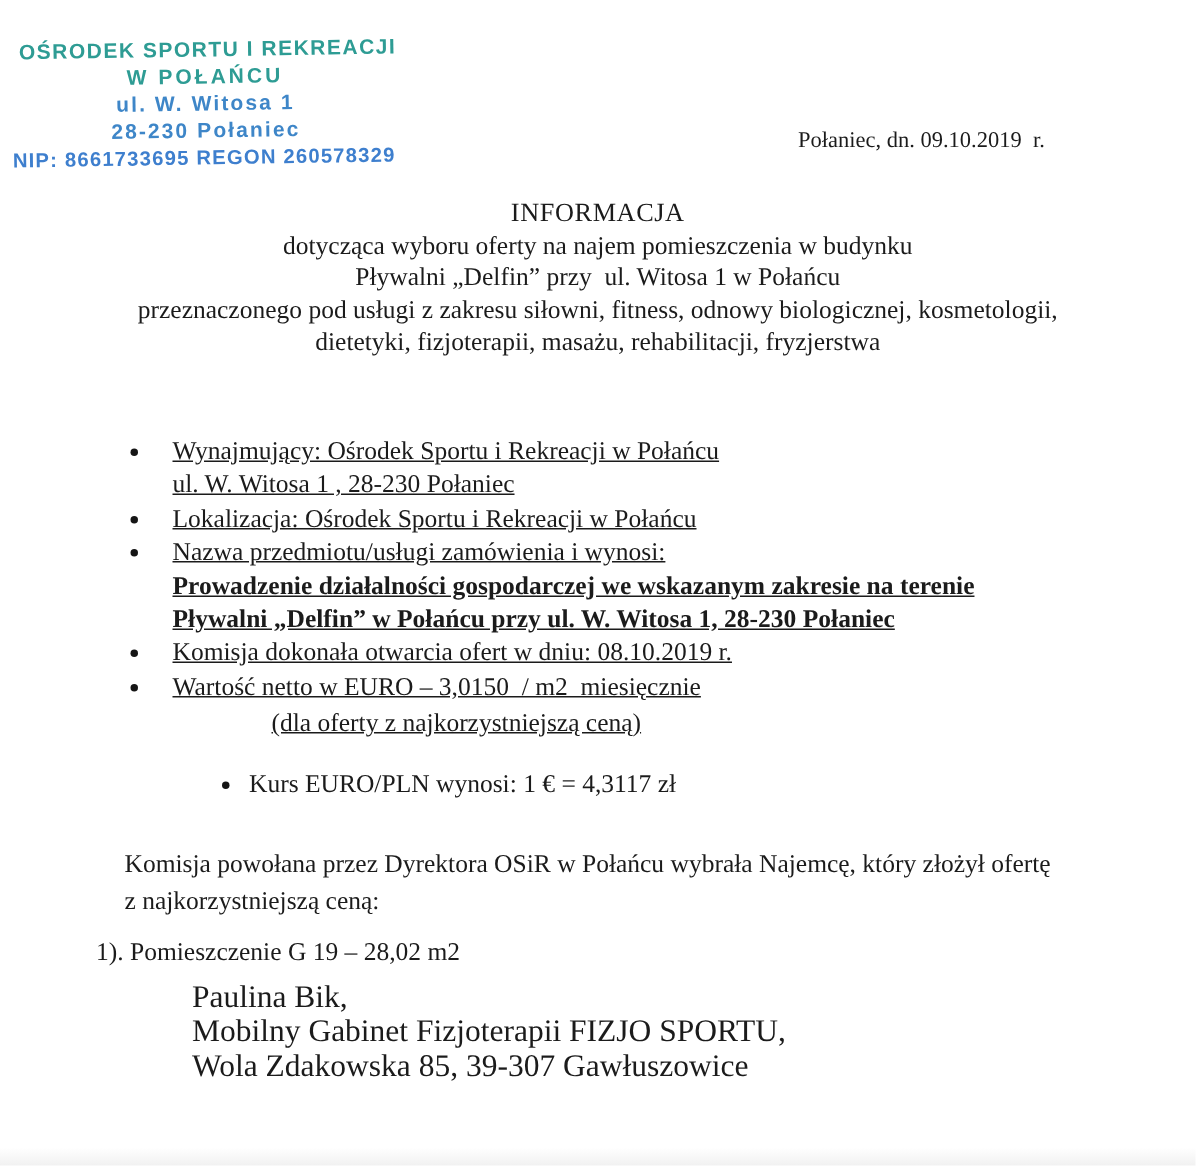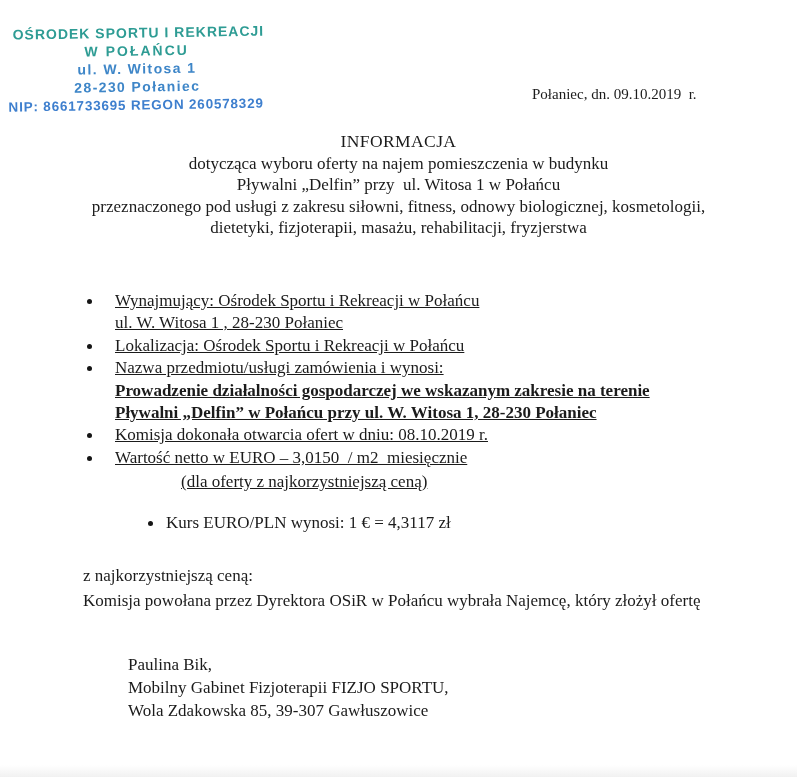--- a/index.html
+++ b/index.html
@@ -72,21 +72,21 @@
   }
   .closing .line{display:block;white-space:pre;}
   
   .item-line{
     position:absolute;left:64px;top:625px;
     font-size:17px;white-space:pre;
   }
   
   .tenant{
     position:absolute;left:128px;top:653px;
-    font-size:17px;line-height:23px;
+    font-size:21px;line-height:23px;
   }
   .tenant .line{display:block;white-space:pre;}
   
   .scan-edge{
     position:absolute;left:0;bottom:0;width:797px;height:12px;
     background:linear-gradient(to bottom,#ffffff,#f1f1f1);
   }
 </style>
 </head>
 <body>
@@ -159,24 +159,25 @@
       <span class="text">(dla oferty z najkorzystniejszą ceną)</span>
     </div>
   </div>
 
   <div class="sub-bullet">
     <span class="sdot"></span>
     <span class="text">Kurs EURO/PLN wynosi: 1 € = 4,3117 zł</span>
   </div>
 
   <div class="closing">
+    <span class="line">Komisja powołana przez Dyrektora OSiR w Połańcu wybrała Najemcę, który złożył ofertę</span>
     <span class="line">z najkorzystniejszą ceną:</span>
-    <span class="line">Komisja powołana przez Dyrektora OSiR w Połańcu wybrała Najemcę, który złożył ofertę</span>
   </div>
 
+  <div class="item-line">1). Pomieszczenie G 19 – 28,02 m2</div>
 
   <div class="tenant">
     <span class="line">Paulina Bik,</span>
     <span class="line">Mobilny Gabinet Fizjoterapii FIZJO SPORTU,</span>
     <span class="line">Wola Zdakowska 85, 39-307 Gawłuszowice</span>
   </div>
 
   <div class="scan-edge"></div>
 
 </div>

